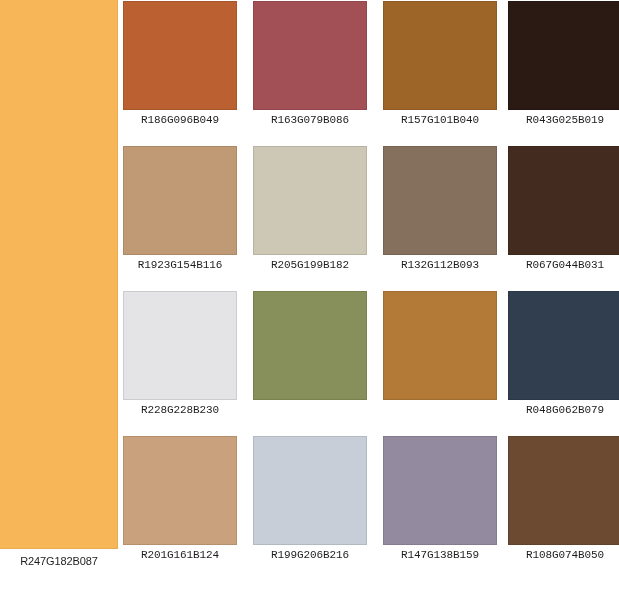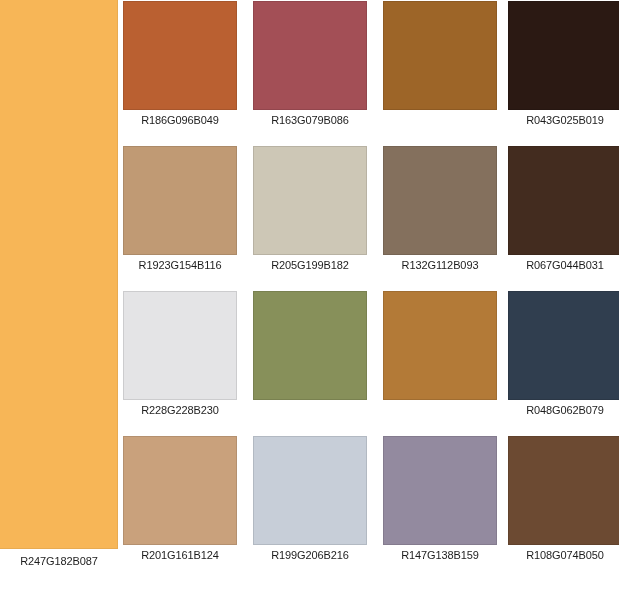--- a/index.html
+++ b/index.html
@@ -96,20 +96,21 @@
     position: absolute;
     left: -6px;
     top: 113px;
     width: 126px;
     text-align: center;
     font-size: 11px;
     line-height: 15px;
     color: #1d1d1d;
     letter-spacing: -0.1px;
     white-space: nowrap;
+    font-family: Liberation Mono, monospace;
   }
 </style>
 </head>
 <body>
 
 <div id="palette-root">
 
   <div class="featured-col">
     <div class="featured-chip" style="background-color: rgb(247, 182, 87);"></div>
     <div class="featured-label">R247G182B087</div>
@@ -121,20 +122,21 @@
       <div class="swatch-cell col-0">
         <div class="swatch-chip" style="background-color: rgb(186, 96, 49);"></div>
         <div class="swatch-label">R186G096B049</div>
       </div>
       <div class="swatch-cell col-1">
         <div class="swatch-chip" style="background-color: rgb(163, 79, 86);"></div>
         <div class="swatch-label">R163G079B086</div>
       </div>
       <div class="swatch-cell col-2">
         <div class="swatch-chip" style="background-color: rgb(157, 101, 40);"></div>
+        <div class="swatch-label">R157G101B040</div>
       </div>
       <div class="swatch-cell col-3">
         <div class="swatch-chip" style="background-color: rgb(43, 25, 19);"></div>
         <div class="swatch-label">R043G025B019</div>
       </div>
     </div>
 
     <div class="grid-row row-1">
       <div class="swatch-cell col-0">
         <div class="swatch-chip" style="background-color: rgb(192, 154, 116);"></div>

